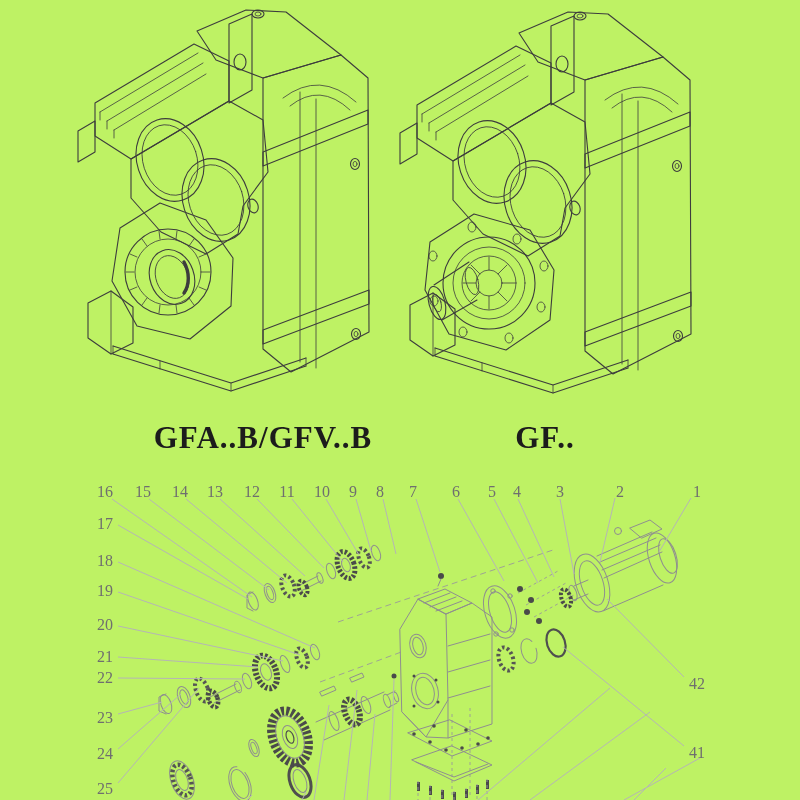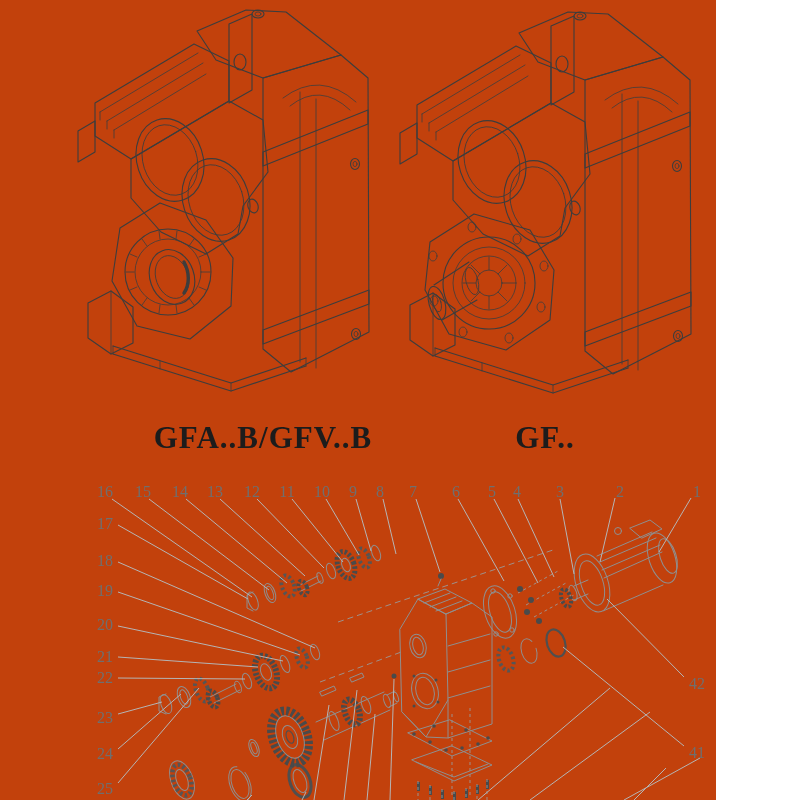--- a/index.html
+++ b/index.html
@@ -1,16 +1,16 @@
 <!DOCTYPE html>
 <html><head>
 <meta charset="utf-8">
 <style>
   html,body{margin:0;padding:0;background:#ffffff;}
-  .page{position:relative;width:716px;height:800px;background:#c2410c;overflow:hidden;
+  .page{position:relative;width:800px;height:800px;background:#bef264;overflow:hidden;
         font-family:"Liberation Serif", serif;}
   svg{position:absolute;left:0;top:0;}
   .ln  {fill:none;stroke:#3d3d3d;stroke-width:1.1;stroke-linejoin:round;stroke-linecap:round;}
   .lnt {fill:none;stroke:#3d3d3d;stroke-width:0.8;stroke-linejoin:round;stroke-linecap:round;}
   .ex  {fill:none;stroke:#8f8f8f;stroke-width:1;stroke-linejoin:round;stroke-linecap:round;}
   .exd {fill:none;stroke:#4f4f4f;stroke-width:1.2;}
   .bear{fill:none;stroke:#555555;stroke-width:4;stroke-dasharray:2.5 2.5;}
   .teeth{fill:none;stroke:#4a4a4a;stroke-dasharray:2.5 1.8;}
   .dot {fill:#4a4a4a;stroke:none;}
   .dash{fill:none;stroke:#9a9a9a;stroke-width:0.9;stroke-dasharray:6 4;}

